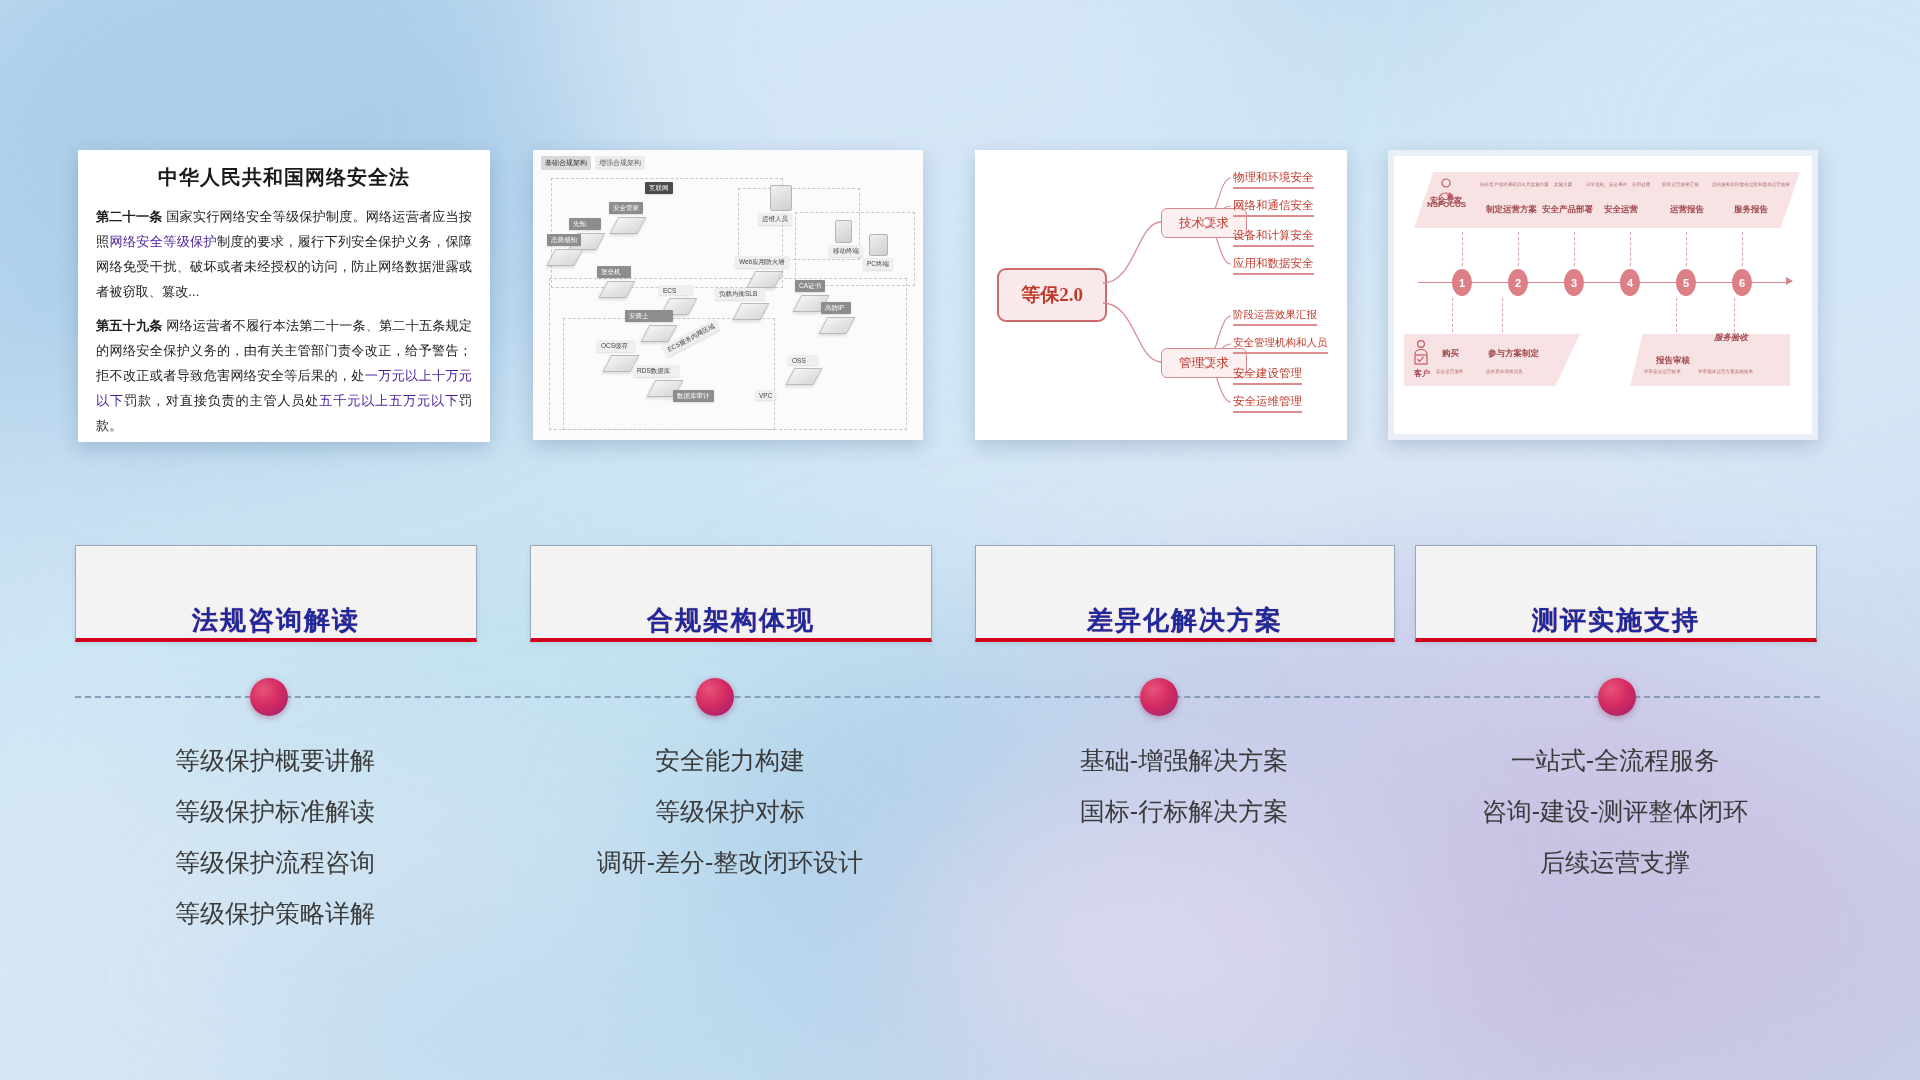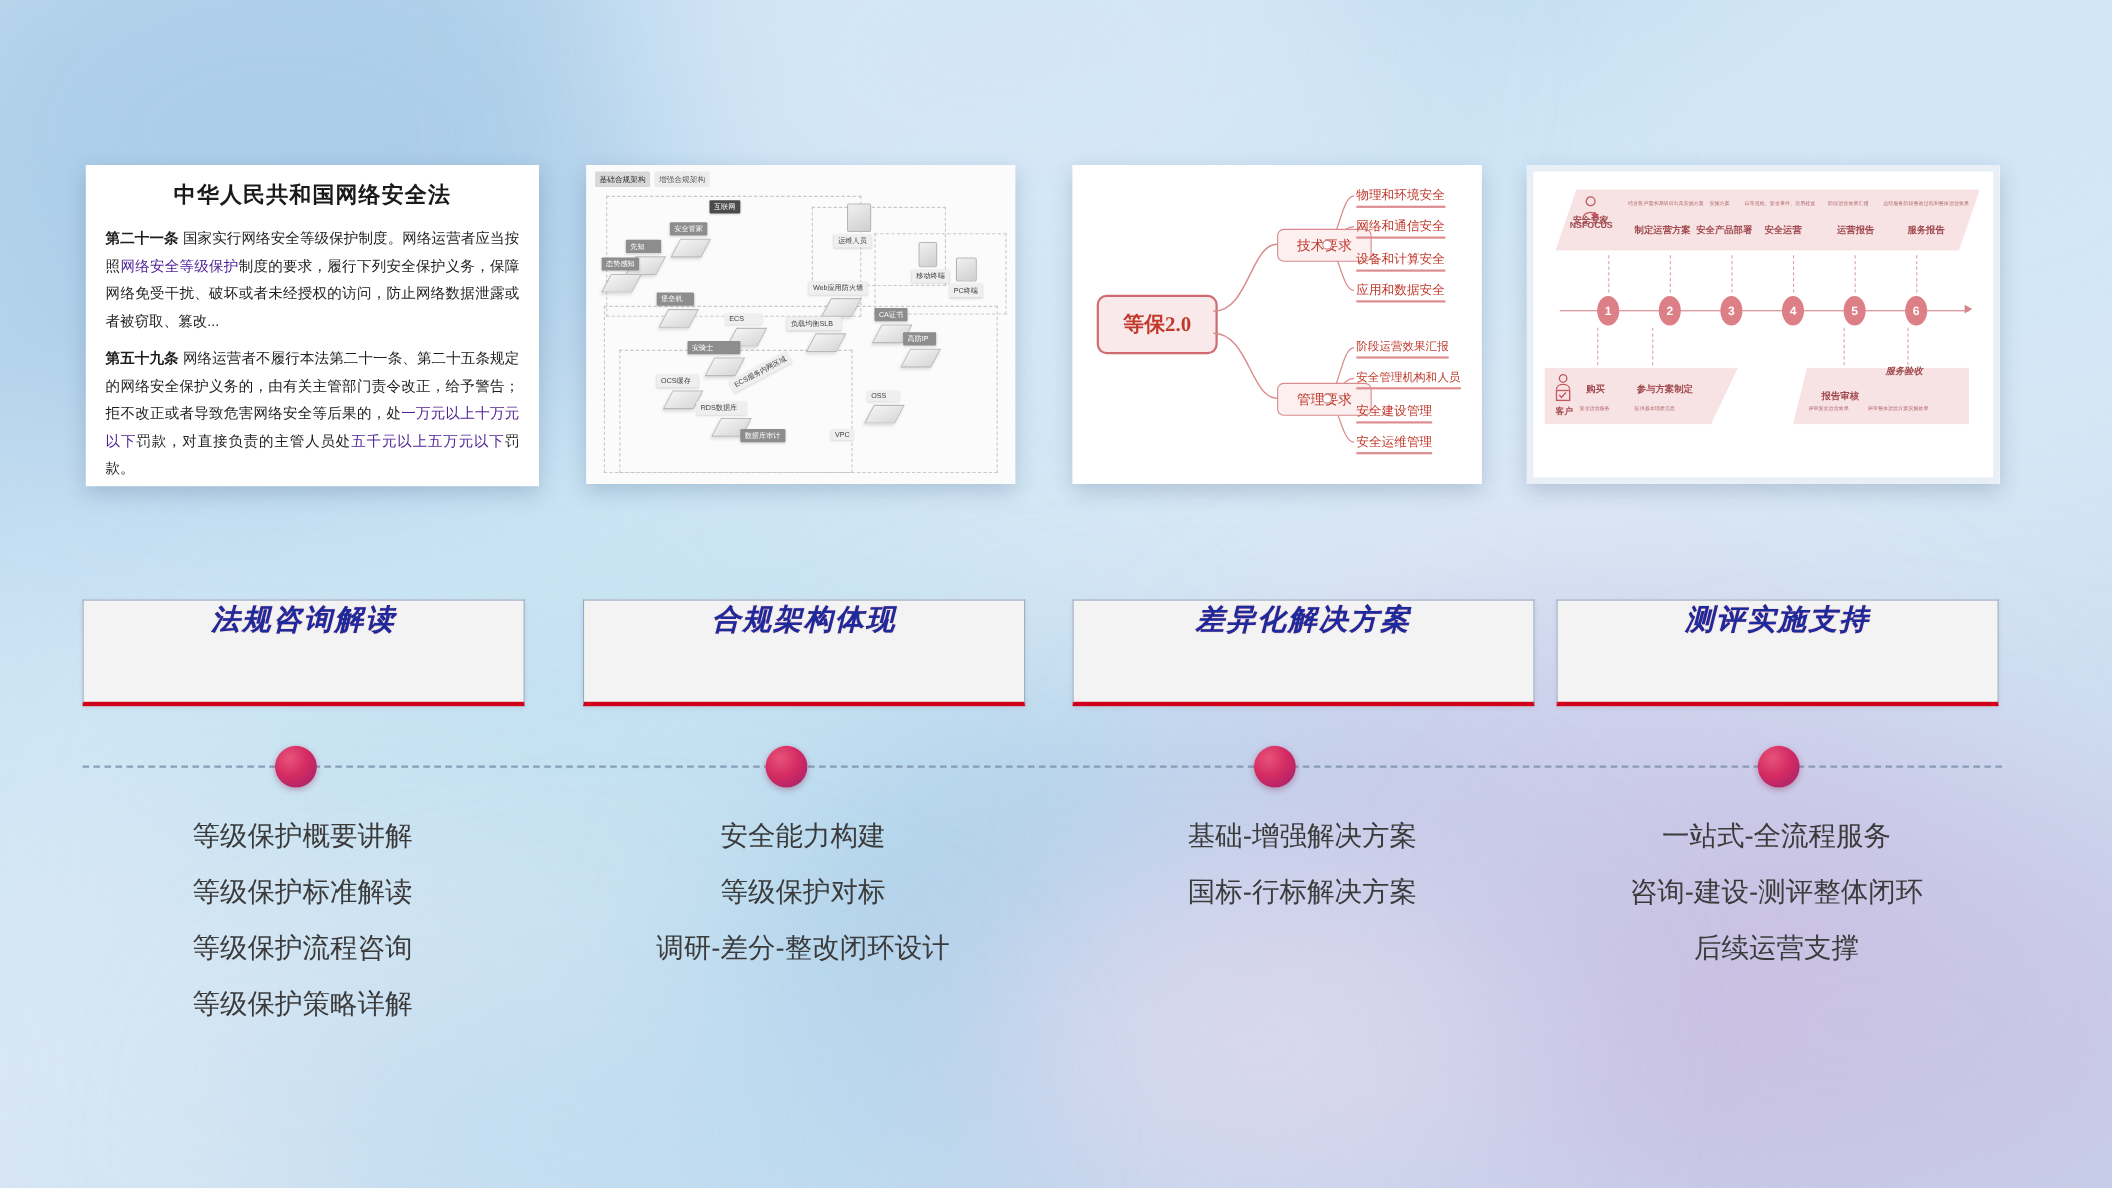--- a/index.html
+++ b/index.html
@@ -126,21 +126,21 @@
   .rm-icon{position:absolute;color:#c0585f;}
 
   
   .heads{position:absolute;left:0;top:545px;width:1920px;height:110px;}
   .head{
     position:absolute;top:0;height:92px;
     background:#f3f3f3;
     border:1px solid #9aa8bd;
     border-bottom:4px solid #d0021b;
     box-shadow:0 2px 5px rgba(40,70,110,.12);
-    display:flex;align-items:flex-start;justify-content:center;font-style:italic;
+    display:flex;align-items:flex-end;justify-content:center;
   }
   .head span{
     color:#1b2a9c;font-size:26px;font-weight:bold;letter-spacing:2px;
     text-shadow:0 0 1px rgba(208,2,27,.55);
   }
   .h1{left:75px;width:400px;}
   .h2{left:530px;width:400px;}
   .h3{left:975px;width:418px;}
   .h4{left:1415px;width:400px;}
 

